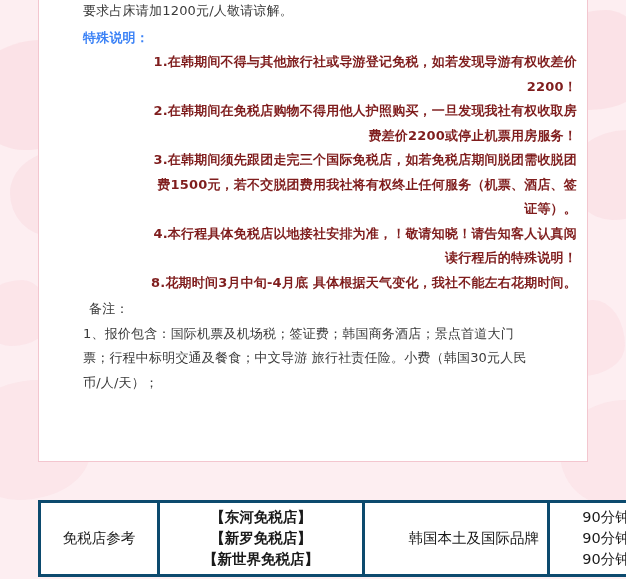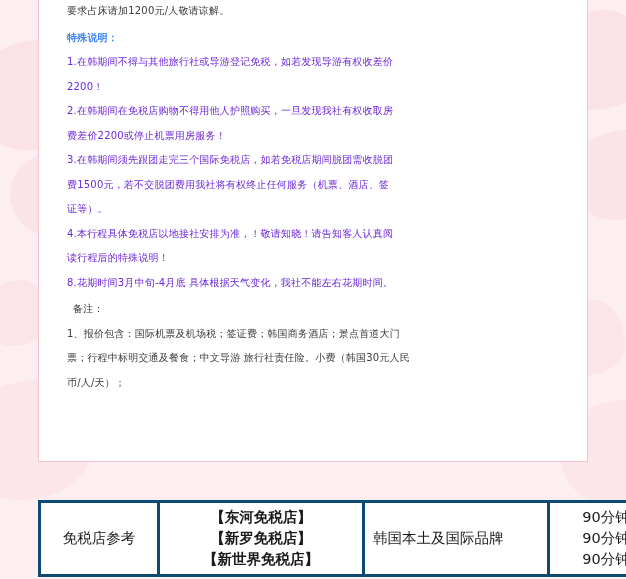--- a/index.html
+++ b/index.html
@@ -47,29 +47,30 @@
     width: 550px;
     height: 470px;
     background: #ffffff;
     border: 1px solid #f3c6cf;
     border-top: none;
     box-sizing: border-box;
     padding: 6px 10px 10px 28px;
   }
 
   .line {
-    font-size: 10px;
+    font-size: 13px;
     line-height: 22.5px;
     color: #3a3a3a;
-    margin: 0 0 2px 0;
+    margin: 0 0 2px 16px;
     letter-spacing: .2px;
   }
   .line.red {
-    color: #6d28d9;
-    font-weight: normal;
+    color: #7f1d1d;
+    font-weight: bold;
+    text-align: right;
   }
   .line.red-head {
     color: #3b82f6;
     font-weight: bold;
     margin-top: 4px;
   }
   .line.note-head {
     color: #3a3a3a;
     margin-top: 4px;
     padding-left: 6px;
@@ -108,21 +109,21 @@
   }
   td.col-shops {
     width: 186px;
     text-align: center;
     color: #1442c8;
     font-weight: bold;
   }
   td.col-brand {
     width: 166px;
     color: #1a1a1a;
-    text-align: left;
+    text-align: right;
     padding-left: 10px;
     margin-left: 17px;
   }
   td.col-time {
     width: 96px;
     text-align: center;
     color: #1a1a1a;
   }
   .shop-line, .time-line {
     display: block;

